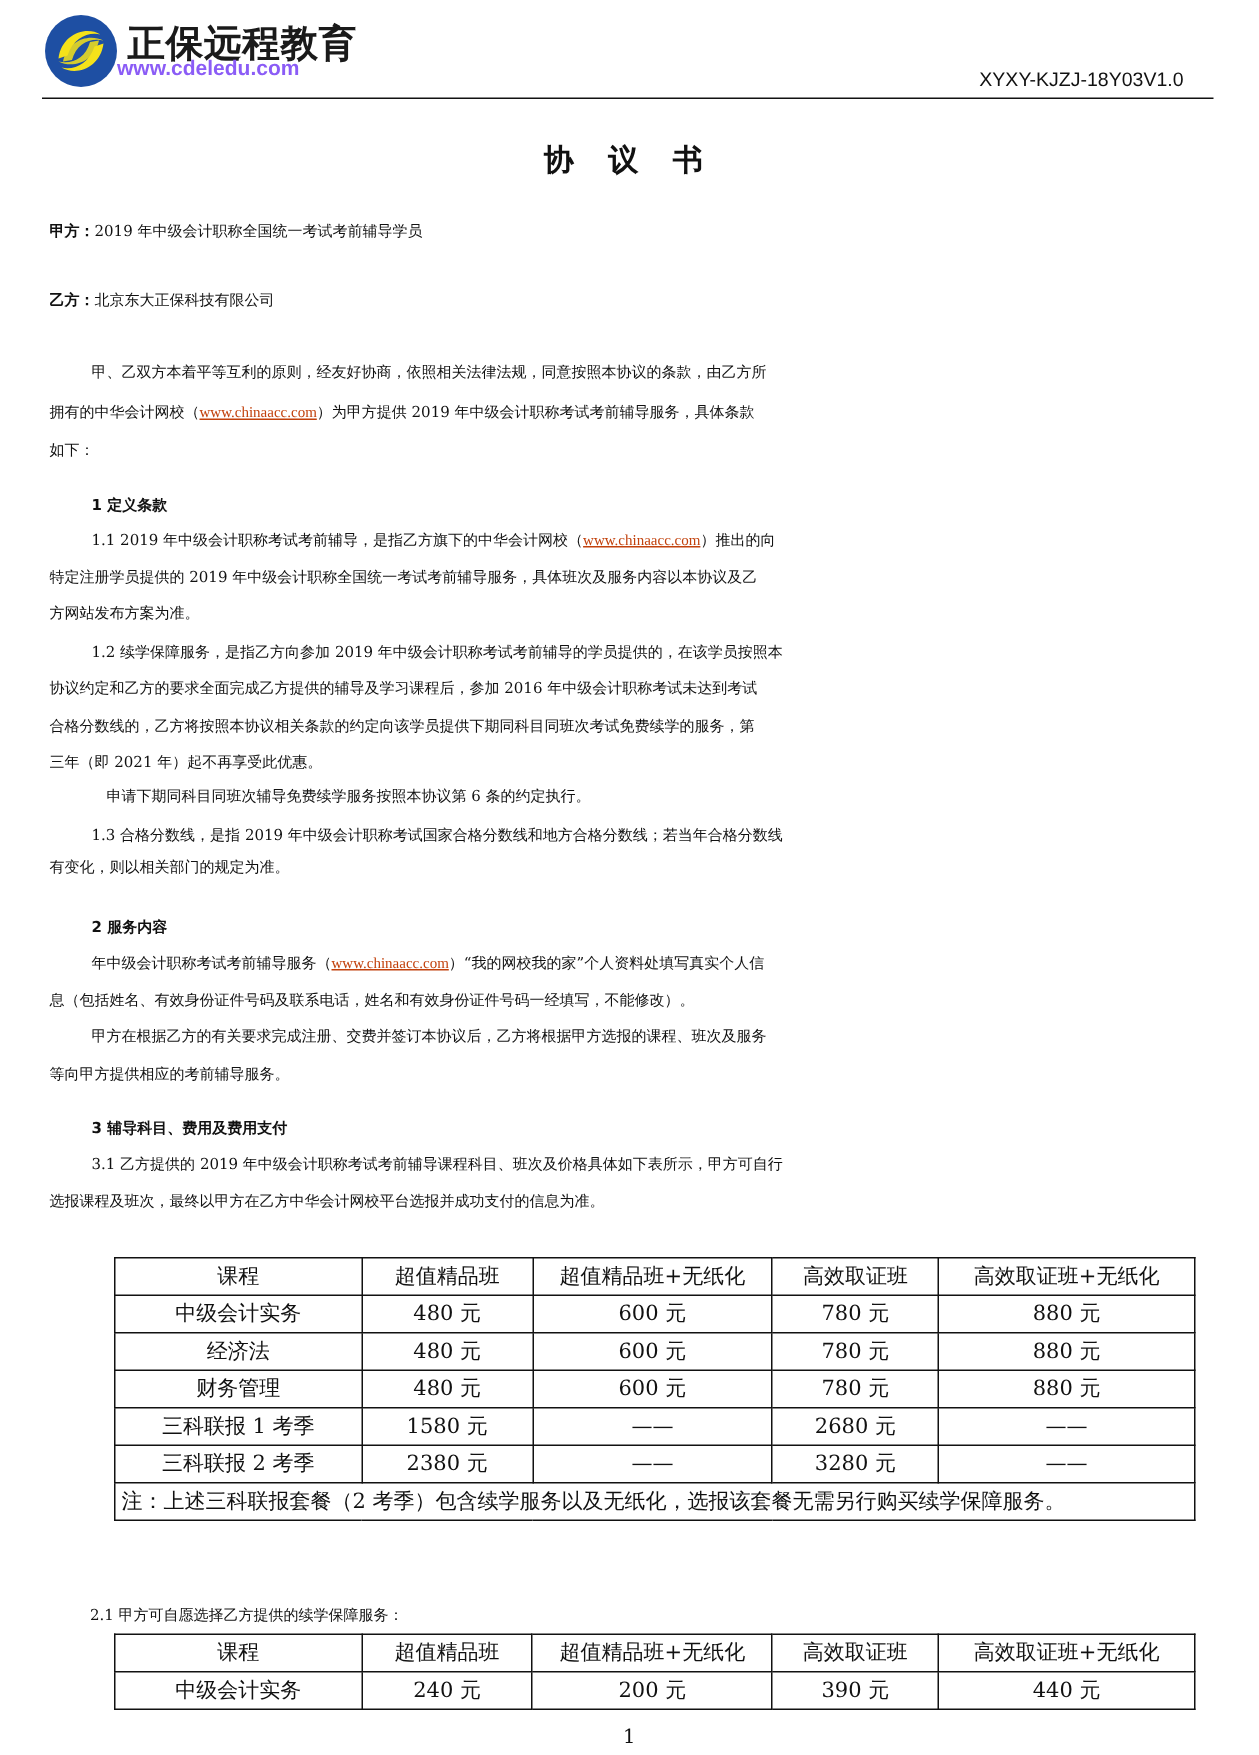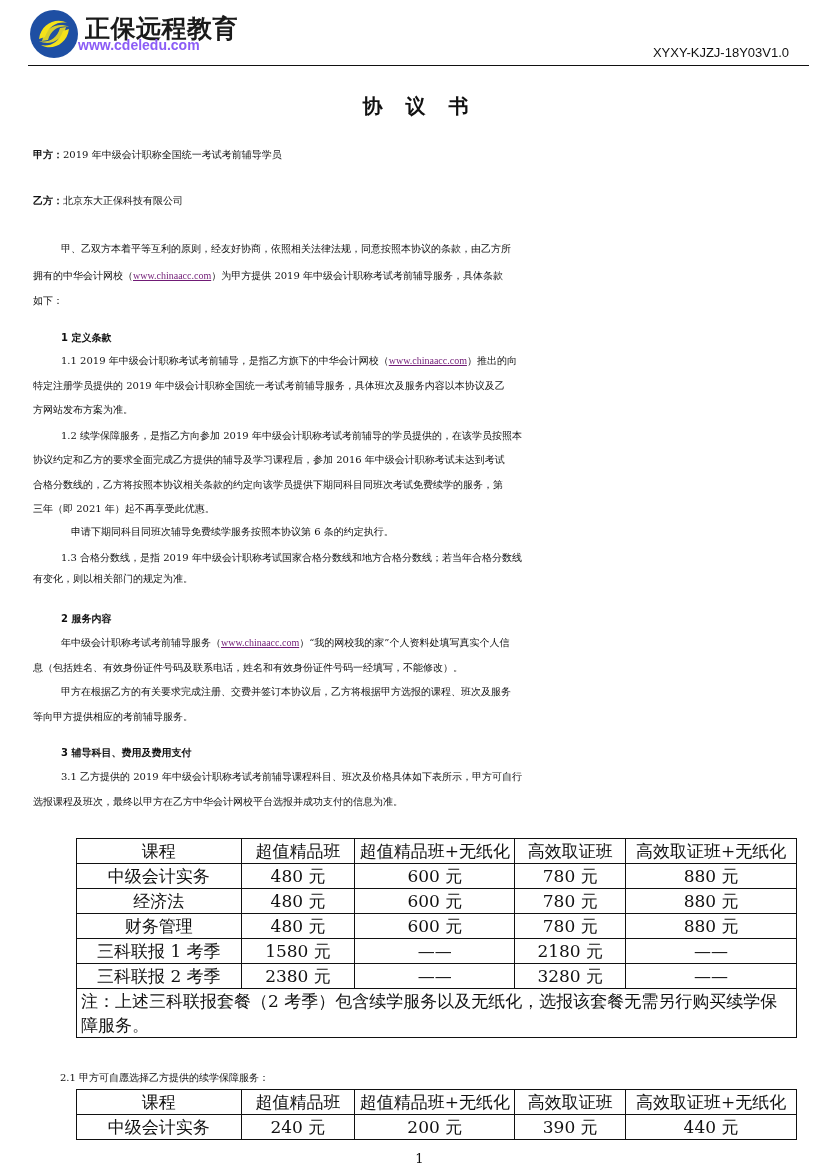--- a/index.html
+++ b/index.html
@@ -9,23 +9,23 @@
   .logo { position: absolute; left: 29px; top: 9px; width: 50px; height: 50px; }
   .brand-cn { position: absolute; left: 85px; top: 12px; font-family: "DejaVu Sans", sans-serif; font-weight: bold; font-size: 25px; color: #1a1a1a; letter-spacing: 0.5px; }
   .brand-url { position: absolute; left: 78px; top: 37px; font-family: "Liberation Sans", sans-serif; font-weight: bold; font-size: 14px; color: #8b5cf6; }
   .doc-code { position: absolute; right: 50px; top: 45px; font-family: "Liberation Sans", sans-serif; font-size: 13px; color: #111; }
   .header-rule { position: absolute; left: 28px; right: 30px; top: 65px; height: 1px; background: #111; }
 
   .title { position: absolute; left: 0; right: 0; top: 93px; text-align: center; font-family: "DejaVu Sans", sans-serif; font-weight: bold; font-size: 20px; letter-spacing: 8px; }
 
   .line { position: absolute; left: 33px; right: 30px; font-size: 10px; line-height: 24px; white-space: nowrap; }
   .b { font-weight: bold; font-family: "DejaVu Sans", sans-serif; }
-  .link { color: #701a75; text-decoration: underline; font-family: "Liberation Serif", serif; }
+  .link { color: #c2410c; text-decoration: underline; font-family: "Liberation Serif", serif; }
 
-  table { position: absolute; border-collapse: collapse; font-size: 17px; }
+  table { position: absolute; border-collapse: collapse; font-size: 14px; }
   td { border: 1px solid #111; text-align: center; height: 25px; padding: 0 2px; white-space: nowrap; }
   td.note { text-align: left; white-space: normal; line-height: 24px; padding: 0 4px; height: auto; }
 
   .page-num { position: absolute; left: 0; right: 0; top: 1151px; text-align: center; font-size: 13px; }
 </style>
 </head>
 <body>
 
 <svg class="logo" viewBox="0 0 50 50">
   <circle cx="25" cy="25" r="24" fill="#1e4fa3"></circle>
@@ -116,21 +116,21 @@
     <td>财务管理</td>
     <td>480 元</td>
     <td>600 元</td>
     <td>780 元</td>
     <td>880 元</td>
   </tr>
   <tr>
     <td>三科联报 1 考季</td>
     <td>1580 元</td>
     <td>——</td>
-    <td>2180 元</td>
+    <td>2680 元</td>
     <td>——</td>
   </tr>
   <tr>
     <td>三科联报 2 考季</td>
     <td>2380 元</td>
     <td>——</td>
     <td>3280 元</td>
     <td>——</td>
   </tr>
   <tr>

